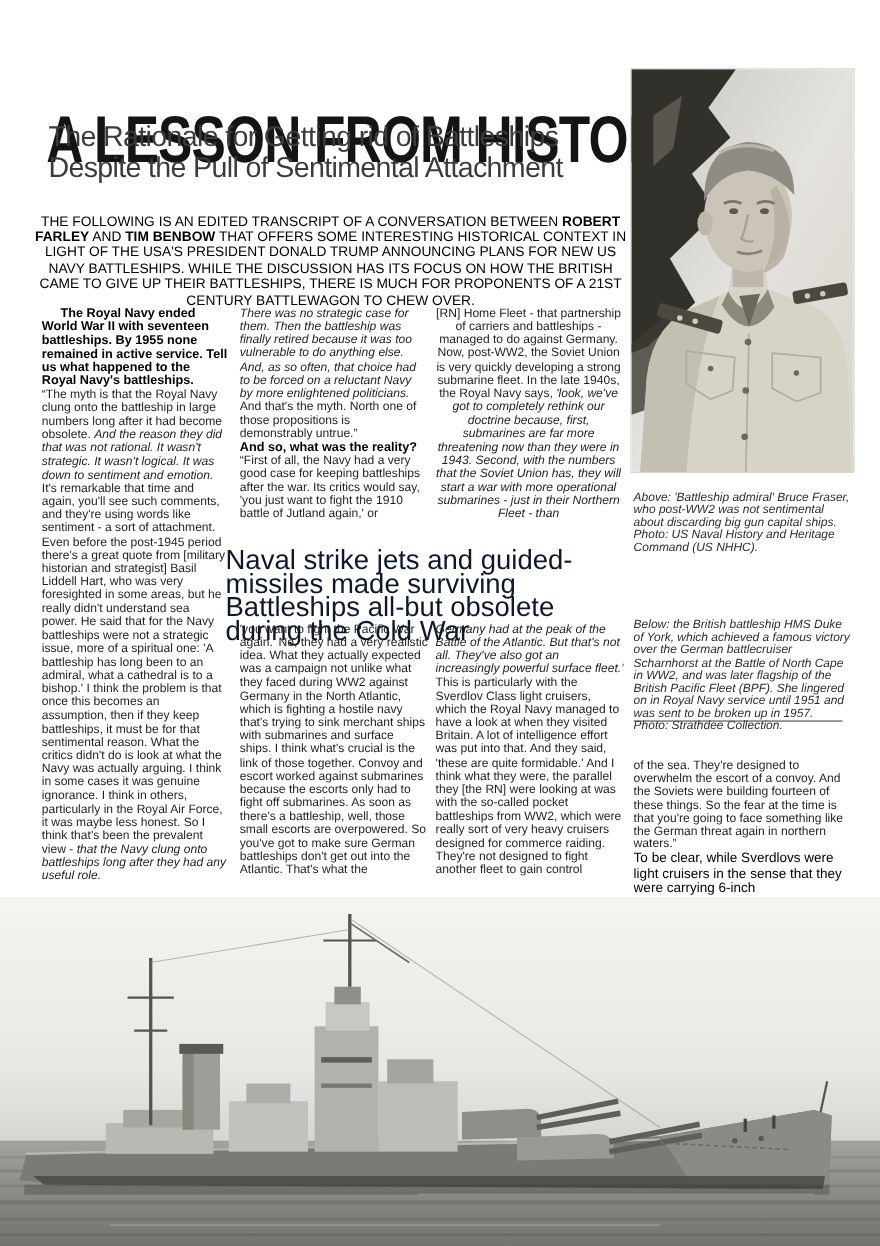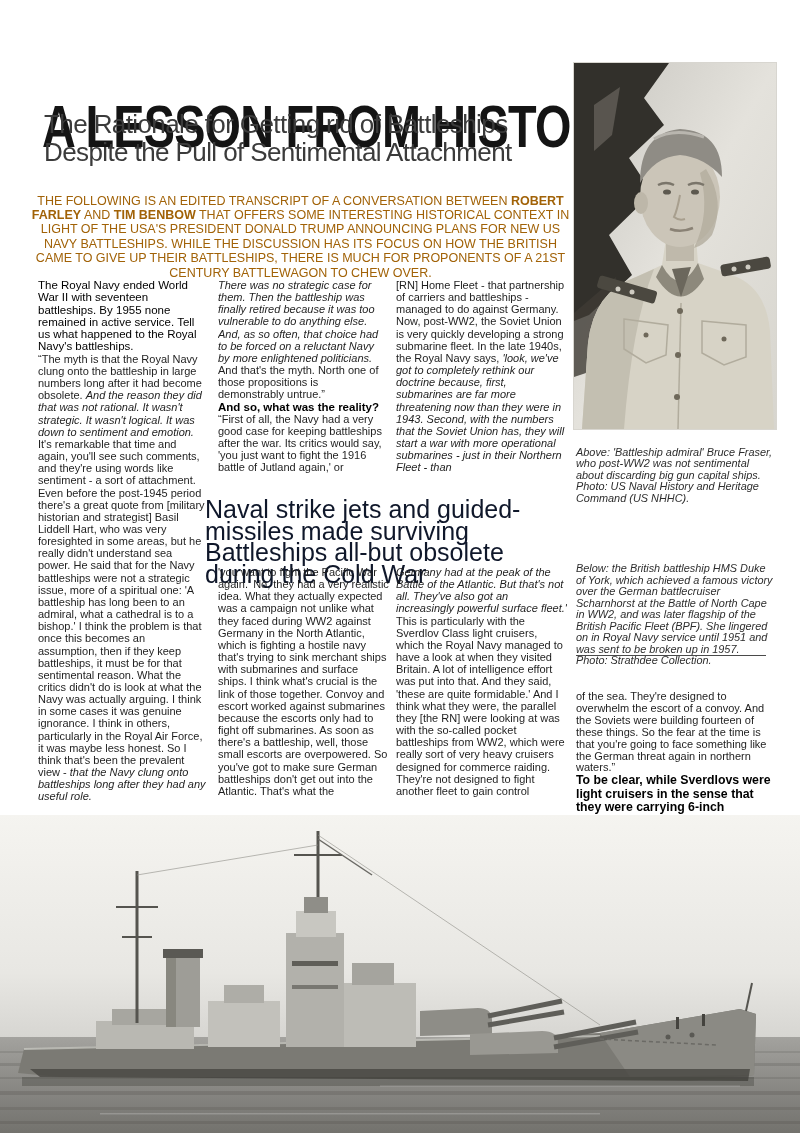--- a/index.html
+++ b/index.html
@@ -4,27 +4,27 @@
 <style>
   html,body{margin:0;padding:0;background:#fff;}
   .page{position:relative;width:800px;height:1133px;background:#ffffff;overflow:hidden;
         font-family:"Liberation Sans",sans-serif;color:#1d1d1d;}
   .headline{position:absolute;left:42px;top:52px;font-size:60px;font-weight:900;
             letter-spacing:-1px;color:#141414;white-space:nowrap;
             transform:scaleX(0.78);transform-origin:left top;}
   .subtitle{position:absolute;left:44px;top:110px;font-size:26px;line-height:28px;
             color:#3b3b3b;letter-spacing:-0.6px;}
   .intro{position:absolute;left:30px;top:181px;width:541px;text-align:center;
-         font-size:12.5px;line-height:14.4px;color:#a16207;}
+         font-size:12.5px;line-height:14.4px;color:#000000;}
   .col{position:absolute;font-size:11px;line-height:12.15px;color:#1e1e1e;overflow:hidden;}
   .col p{margin:0;}
   p.qa{font-size:11.5px;line-height:12.3px;color:#000;}
   #col1{left:38px;top:279px;width:169px;height:552px;}
   #col2u{left:218px;top:279px;width:169px;height:217px;}
-  #col3u{left:396px;top:279px;width:169px;height:217px;}
+  #col3u{left:396px;top:279px;width:169px;height:217px;text-align:center;}
   #col2l{left:218px;top:566px;width:171px;height:264px;}
   #col3l{left:396px;top:566px;width:171px;height:264px;}
   .pullquote{position:absolute;left:205px;top:499px;width:365px;text-align:left;
              font-size:25px;line-height:21.5px;color:#0f172a;}
   .admiral-photo{position:absolute;left:573px;top:62px;width:202px;height:366px;
                  border:1px solid #d8d6d0;box-sizing:content-box;}
   .caption{position:absolute;left:576px;width:197px;font-style:italic;
            font-size:10.9px;line-height:11.5px;color:#2d2d2d;}
   #capAbove{top:436px;}
   #capBelow{top:519px;margin-top:44px;}
@@ -96,28 +96,28 @@
         <circle cx="106" cy="248" r="3"></circle>
           <circle cx="104" cy="292" r="3"></circle>
           <circle cx="103" cy="334" r="3"></circle>
         <circle cx="72" cy="272" r="2.5"></circle>
           <circle cx="150" cy="276" r="2.5"></circle>
       </g>
     </svg>
   </div>
 
   <div class="col" id="col1">
-    <p class="qa"><span style="font-weight: normal;">The Royal Navy ended World War II with seventeen battleships. By 1955 none remained in active service. Tell us what happened to the Royal Navy's battleships.</span></p>
+    <p class="qa"><span style="font-weight: bold; margin-left: 17px;">The Royal Navy ended World War II with seventeen battleships. By 1955 none remained in active service. Tell us what happened to the Royal Navy's battleships.</span></p>
     <p><span>“The myth is that the Royal Navy clung onto the battleship in large numbers long after it had become obsolete. </span><span style="font-style: italic;">And the reason they did that was not rational. It wasn't strategic. It wasn't logical. It was down to sentiment and emotion.</span><span> It's remarkable that time and again, you'll see such comments, and they're using words like sentiment - a sort of attachment. Even before the post-1945 period there's a great quote from [military historian and strategist] Basil Liddell Hart, who was very foresighted in some areas, but he really didn't understand sea power. He said that for the Navy battleships were not a strategic issue, more of a spiritual one: 'A battleship has long been to an admiral, what a cathedral is to a bishop.' I think the problem is that once this becomes an assumption, then if they keep battleships, it must be for that sentimental reason. What the critics didn't do is look at what the Navy was actually arguing. I think in some cases it was genuine ignorance. I think in others, particularly in the Royal Air Force, it was maybe less honest. So I think that's been the prevalent view - </span><span style="font-style: italic;">that the Navy clung onto battleships long after they had any useful role.</span></p>
   </div>
 
   <div class="col" id="col2u">
     <p><span style="font-style: italic;">There was no strategic case for them. Then the battleship was finally retired because it was too vulnerable to do anything else. And, as so often, that choice had to be forced on a reluctant Navy by more enlightened politicians.</span><span> And that's the myth. North one of those propositions is demonstrably untrue.”</span></p>
     <p class="qa"><span style="font-weight: bold; margin-top: 26px;">And so, what was the reality?</span></p>
-    <p><span>“First of all, the Navy had a very good case for keeping battleships after the war. Its critics would say, 'you just want to fight the 1916 battle of Jutland again,' or</span></p>
+    <p><span>“First of all, the Navy had a very good case for keeping battleships after the war. Its critics would say, 'you just want to fight the 1910 battle of Jutland again,' or</span></p>
   </div>
 
   <div class="col" id="col3u">
     <p><span>[RN] Home Fleet - that partnership of carriers and battleships - managed to do against Germany. Now, post-WW2, the Soviet Union is very quickly developing a strong submarine fleet. In the late 1940s, the Royal Navy says, </span><span style="font-style: italic;">'look, we've got to completely rethink our doctrine because, first, submarines are far more threatening now than they were in 1943. Second, with the numbers that the Soviet Union has, they will start a war with more operational submarines - just in their Northern Fleet - than</span></p>
   </div>
 
   <div class="pullquote">Naval strike jets and guided-missiles made surviving Battleships all-but obsolete during the Cold War</div>
 
   <div class="col" id="col2l">
     <p><span>'you want to fight the Pacific War again.' No, they had a very realistic idea. What they actually expected was a campaign not unlike what they faced during WW2 against Germany in the North Atlantic, which is fighting a hostile navy that's trying to sink merchant ships with submarines and surface ships. I think what's crucial is the link of those together. Convoy and escort worked against submarines because the escorts only had to fight off submarines. As soon as there's a battleship, well, those small escorts are overpowered. So you've got to make sure German battleships don't get out into the Atlantic. That's what the</span></p>
@@ -125,21 +125,21 @@
 
   <div class="col" id="col3l">
     <p><span style="font-style: italic;">Germany had at the peak of the Battle of the Atlantic. But that's not all. They've also got an increasingly powerful surface fleet.'</span><span> This is particularly with the Sverdlov Class light cruisers, which the Royal Navy managed to have a look at when they visited Britain. A lot of intelligence effort was put into that. And they said, 'these are quite formidable.' And I think what they were, the parallel they [the RN] were looking at was with the so-called pocket battleships from WW2, which were really sort of very heavy cruisers designed for commerce raiding. They're not designed to fight another fleet to gain control</span></p>
   </div>
 
   <p class="caption" id="capAbove">Above: 'Battleship admiral' Bruce Fraser, who post-WW2 was not sentimental about discarding big gun capital ships. Photo: US Naval History and Heritage Command (US NHHC).</p>
   <p class="caption" id="capBelow">Below: the British battleship HMS Duke of York, which achieved a famous victory over the German battlecruiser Scharnhorst at the Battle of North Cape in WW2, and was later flagship of the British Pacific Fleet (BPF). She lingered on in Royal Navy service until 1951 and was sent to be broken up in 1957. Photo: Strathdee Collection.</p>
   <div class="col4rule"></div>
   <div class="col" id="col4">
     <p><span>of the sea. They're designed to overwhelm the escort of a convoy. And the Soviets were building fourteen of these things. So the fear at the time is that you're going to face something like the German threat again in northern waters.”</span></p>
-    <p class="qa"><span style="font-weight: bold; text-align: center;">To be clear, while Sverdlovs were light cruisers in the sense that they were carrying 6-inch</span></p>
+    <p class="qa"><span style="font-weight: normal; text-align: center;">To be clear, while Sverdlovs were light cruisers in the sense that they were carrying 6-inch</span></p>
   </div>
 
   <div class="ship-photo">
     <svg width="800" height="318" viewBox="0 0 800 318">
       <defs>
         <linearGradient id="sky" x1="0" y1="0" x2="0" y2="1">
           <stop offset="0" stop-color="#f5f4f0"></stop>
             <stop offset="0.7" stop-color="#e8e7e3"></stop>
             <stop offset="1" stop-color="#d6d5d1"></stop>
         </linearGradient>

